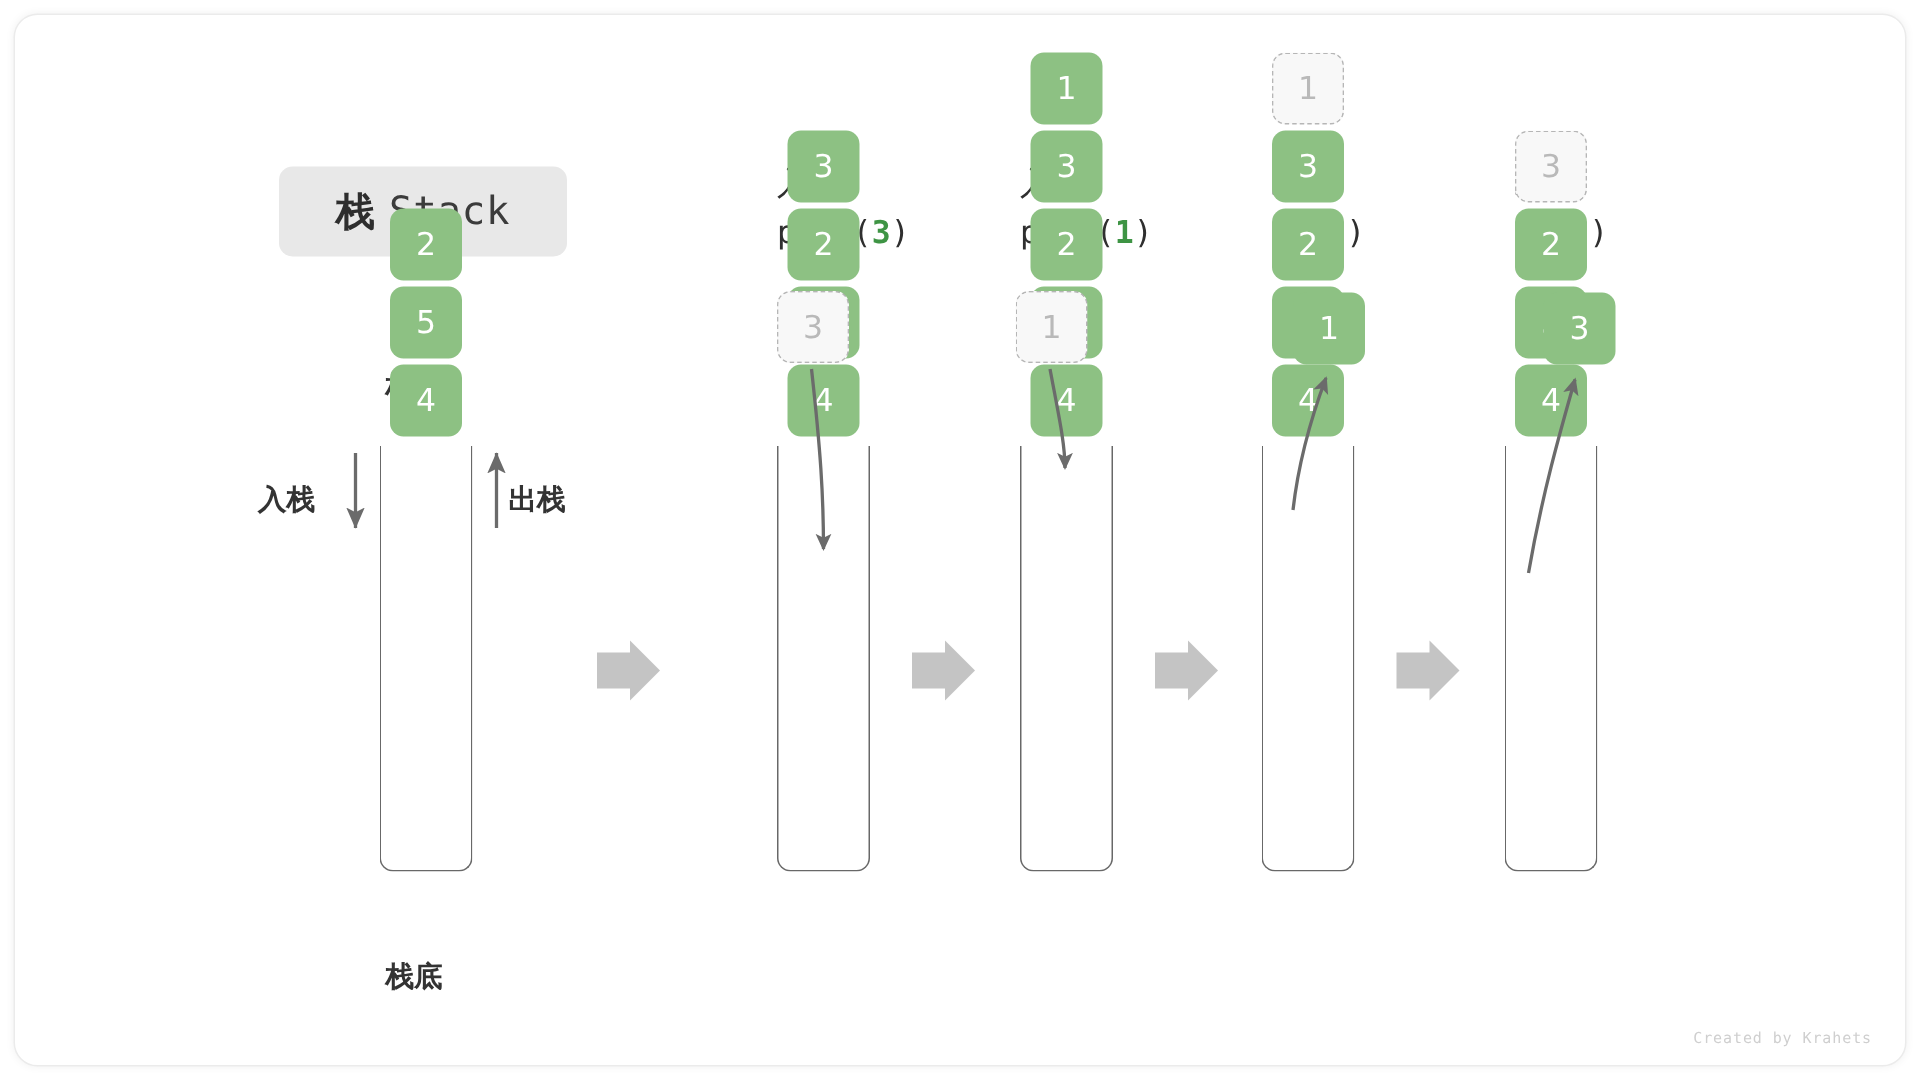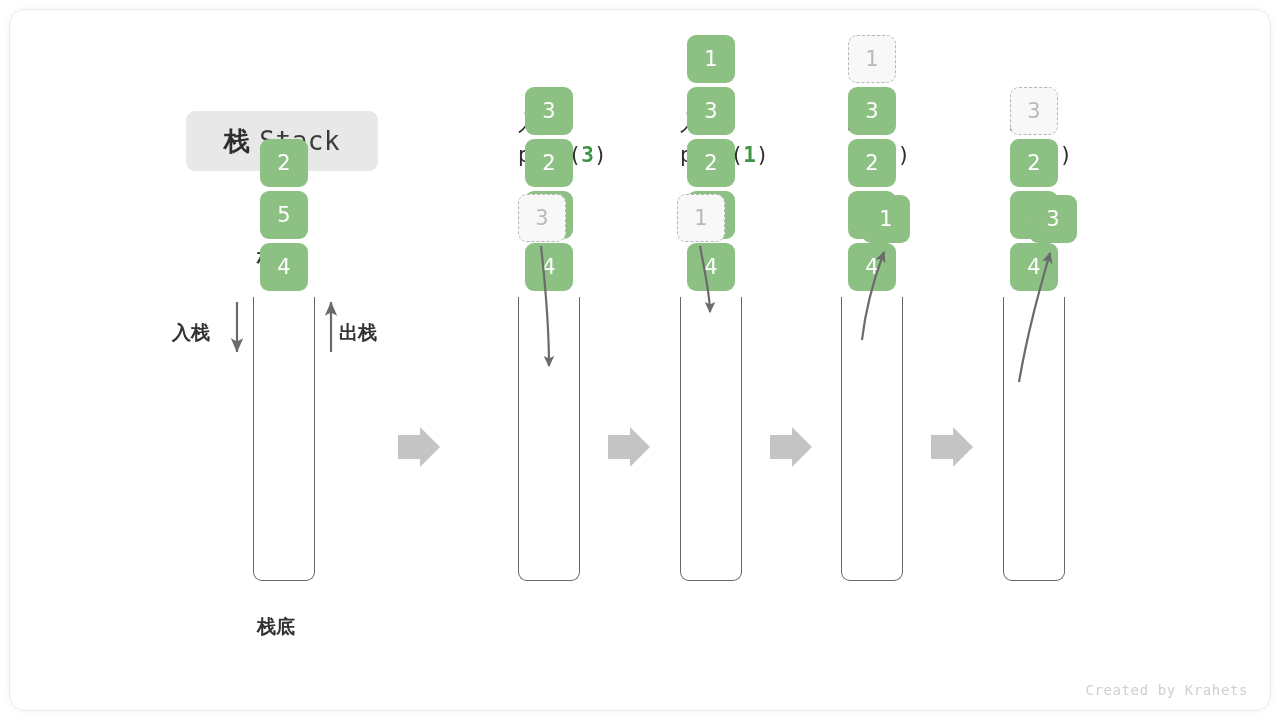--- a/index.html
+++ b/index.html
@@ -165,38 +165,38 @@
     height: 720px;
     pointer-events: none;
   }
 
   
   .footer {
     position: absolute;
     right: 32px;
     bottom: 22px;
     font-family: "DejaVu Sans Mono", monospace;
-    font-size: 14px;
+    font-size: 10px;
     color: #cfcfcf;
     letter-spacing: 0.6px;
   }
 </style>
 </head>
 <body>
 
 <div id="canvas">
   <div class="card-frame"></div>
 
   <div class="title-badge">
     <span class="title-cn">栈</span>
     <span class="title-en">Stack</span>
   </div>
 
   <div class="lbl-bold-cn" style="left:257px; top:245px;">栈顶</div>
-  <div class="lbl-bold-cn" style="left:257px; top:614px;font-family:Liberation Serif, serif;">栈底</div>
+  <div class="lbl-bold-cn" style="left:257px; top:638px;font-family:Liberation Serif, serif;">栈底</div>
 
   <div class="lbl-bold-cn" style="left:172px; top:320px;">入栈</div>
   <div class="lbl-bold-cn" style="left:339px; top:320px;">出栈</div>
 
   <div class="op-head" style="left:518px; top:106px;">
     <span class="op-cn">入栈</span>
     <span class="op-code"><span>push(</span><span class="arg">3</span><span>)</span></span>
   </div>
 
   <div class="op-head" style="left:680px; top:106px;">

